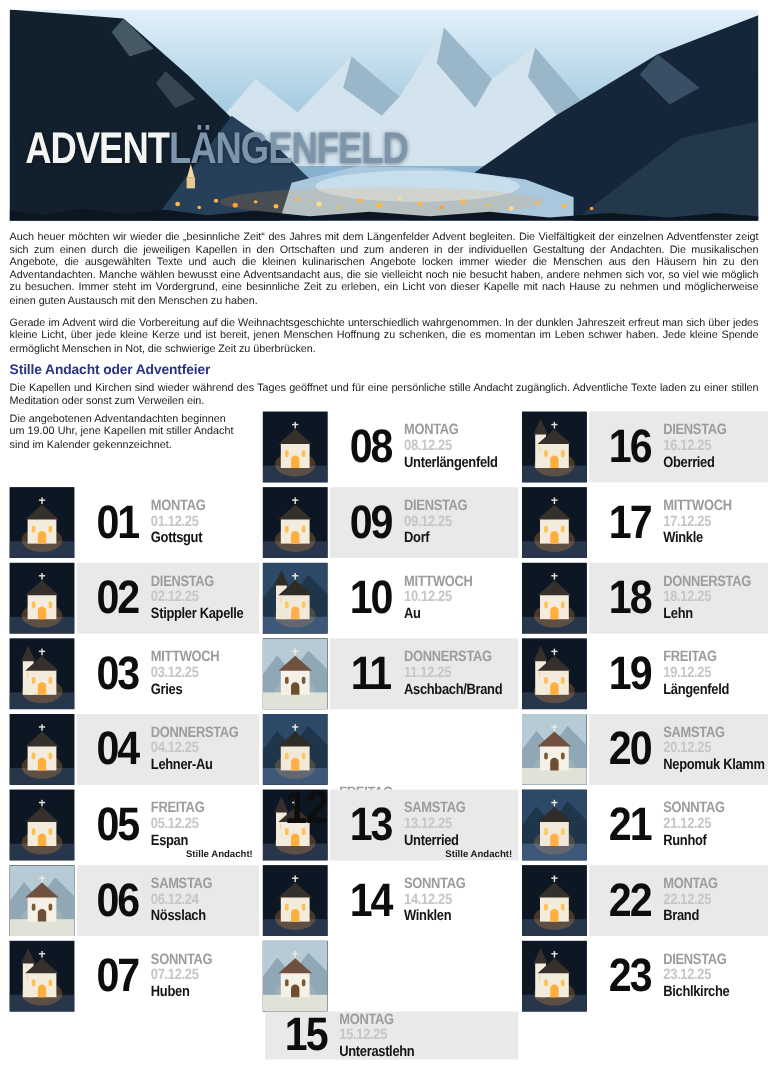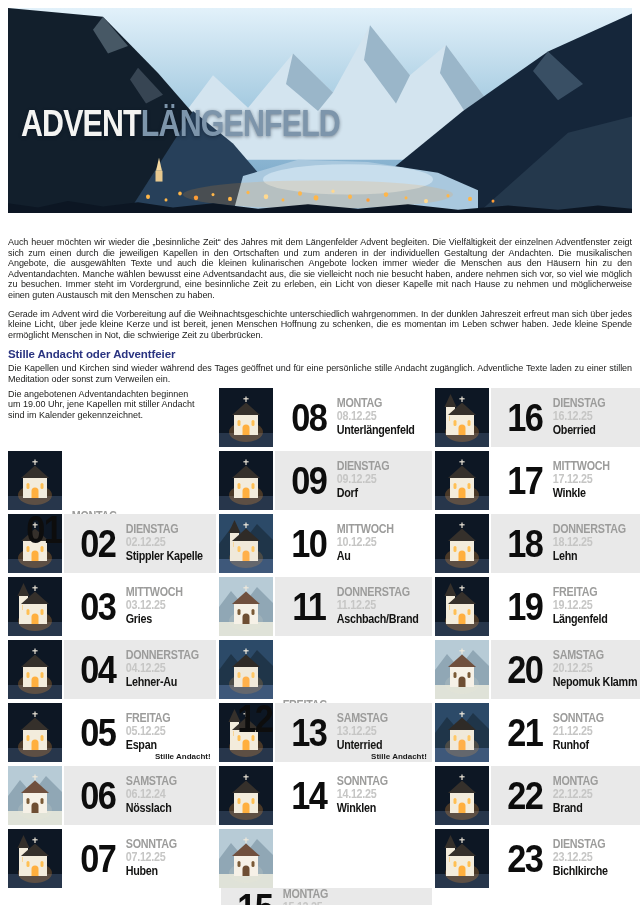--- a/index.html
+++ b/index.html
@@ -1,20 +1,20 @@
 <!DOCTYPE html>
 <html><head>
 <meta charset="utf-8">
 <style>
   html,body{margin:0;padding:0;background:#fff;}
   body{width:640px;height:905px;overflow:hidden;font-family:"Liberation Sans",sans-serif;}
   .page{padding:8px 8px 0 8px;}
 
   
-  .hero{position:relative;height:205px;margin-bottom:24px;}
+  .hero{position:relative;height:176px;margin-bottom:8px;}
   .hero svg{display:block;width:100%;height:100%;}
   .hero-title{position:absolute;left:13px;top:97px;font-weight:700;font-size:37px;line-height:1;
     white-space:nowrap;letter-spacing:-1px;transform:scaleX(.82);transform-origin:left center;
     text-shadow:0 1px 4px rgba(8,18,32,.45);}
   .hero-title .t1{color:#f4f4f2;}
   .hero-title .t2{color:#7d95ab;}
 
   
   h2.sec{margin:0 0 3px 0;font-size:11.5px;font-weight:700;color:#2a3480;letter-spacing:-.1px;}
   p.copy{margin:0 0 8px 0;font-size:9px;line-height:10.6px;color:#1c1c1a;text-align:justify;letter-spacing:-.05px;}
@@ -111,21 +111,21 @@
     <p class="copy">Gerade im Advent wird die Vorbereitung auf die Weihnachtsgeschichte unterschiedlich wahrgenommen. In der dunklen Jahreszeit erfreut man sich über jedes kleine Licht, über jede kleine Kerze und ist bereit, jenen Menschen Hoffnung zu schenken, die es momentan im Leben schwer haben. Jede kleine Spende ermöglicht Menschen in Not, die schwierige Zeit zu überbrücken.</p>
   </section>
 
   <section>
     <h2 class="sec">Stille Andacht oder Adventfeier</h2>
     <p class="copy" style="margin-bottom:3px">Die Kapellen und Kirchen sind wieder während des Tages geöffnet und für eine persönliche stille Andacht zugänglich. Adventliche Texte laden zu einer stillen Meditation oder sonst zum Verweilen ein.</p>
   </section>
 
   <div class="cal">
       <div class="cell intro-note" style="grid-area: 1 / 1;">Die angebotenen Adventandachten beginnen um 19.00 Uhr, jene Kapellen mit stiller Andacht sind im Kalender gekennzeichnet.</div>
-      <div class="cell entry" style="grid-area: 2 / 1; flex-direction: column;">
+      <div class="cell entry" style="grid-area: 2 / 1;">
         <div class="photo">
           <svg viewBox="0 0 54 59" preserveAspectRatio="none">
             <rect width="54" height="59" fill="#0d1724"></rect>
             <rect x="0" y="45" width="54" height="14" fill="#27364b"></rect>
             <ellipse cx="27" cy="44" rx="17" ry="10" fill="#ff9c2e" opacity="0.25"></ellipse>
             <rect x="15" y="26" width="24" height="21" fill="#f3ecdc"></rect>
             <polygon points="13,27 27,14.5 41,27" fill="#35302b"></polygon>
             <rect x="26.4" y="8.5" width="1.2" height="5.5" fill="#e8e2d4"></rect>
             <rect x="24.4" y="10.2" width="5.2" height="1.2" fill="#e8e2d4"></rect>
             <rect x="18.5" y="32" width="3" height="6" rx="1.5" fill="#ffc054"></rect>

